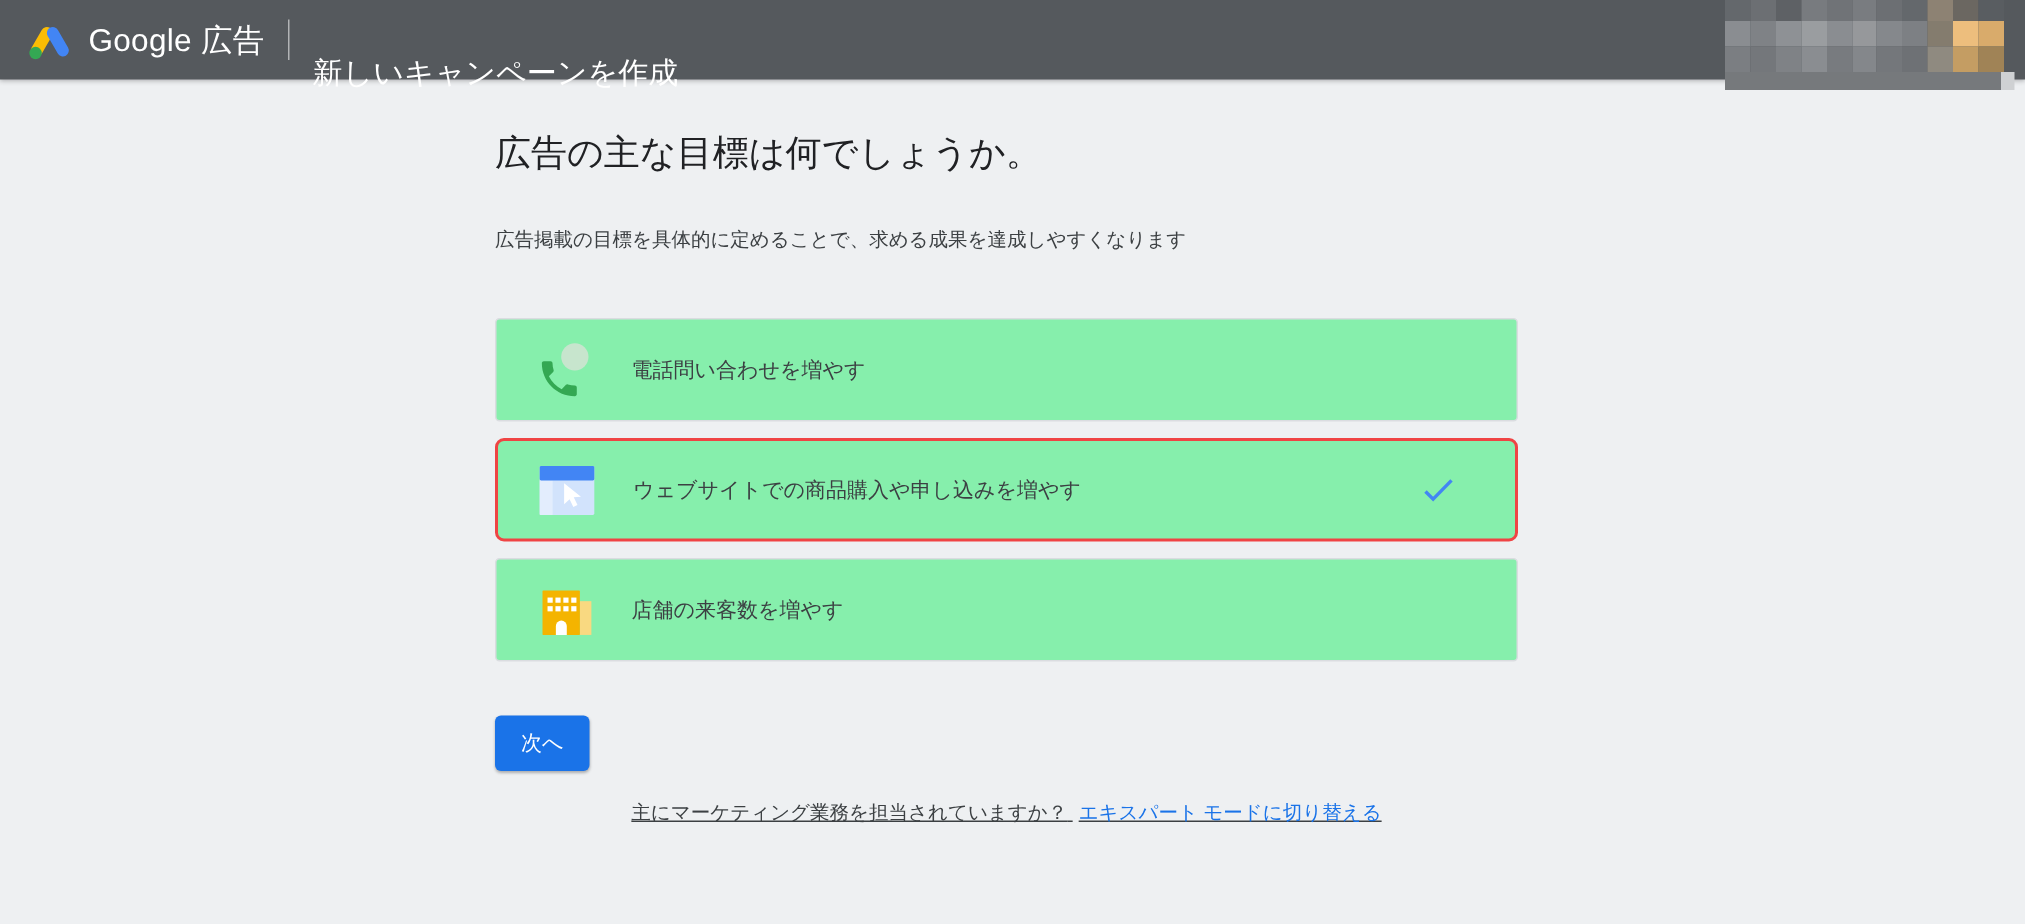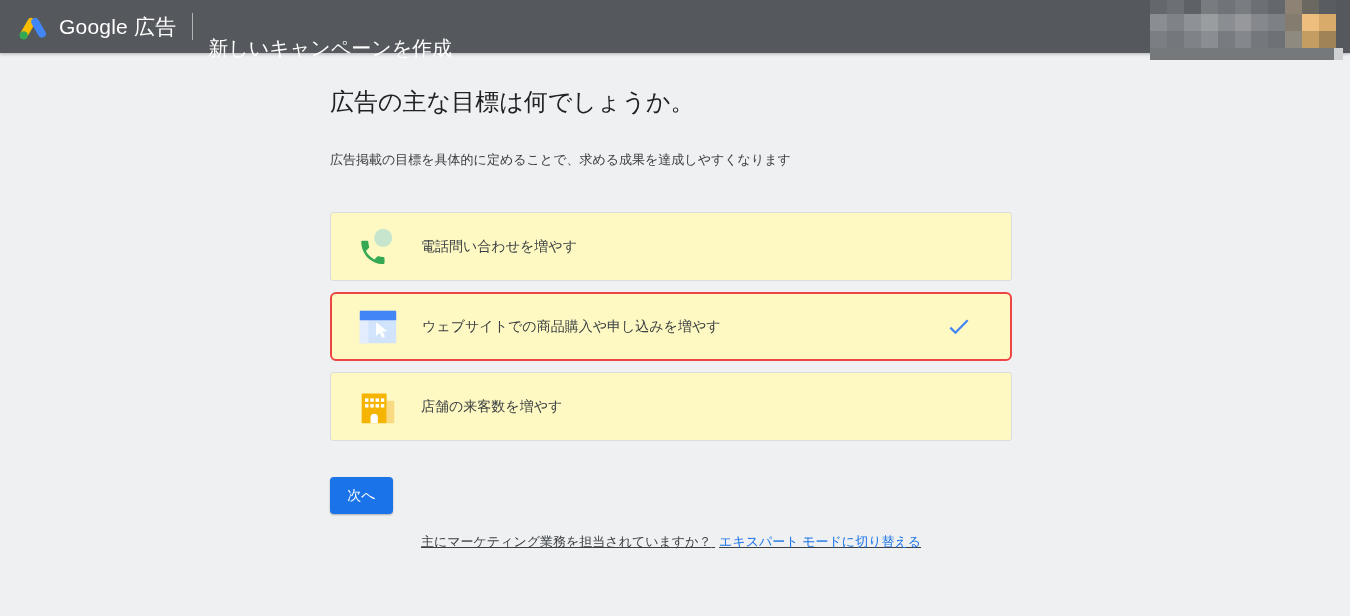--- a/index.html
+++ b/index.html
@@ -41,21 +41,21 @@
     position:absolute; left:330px; top:86px; margin:0;
     font-size:24px; font-weight:400; color:#202124; white-space:nowrap;
   }
   .question-subtitle {
     position:absolute; left:330px; top:151px;
     font-size:13px; color:#3c4043; white-space:nowrap;
   }
 
   .goal-card {
     position:absolute; left:330px; width:682px; height:69px;
-    background:#fef9c3; border:1px solid #dadce0; border-radius:3px;
+    background:#86efac; border:1px solid #dadce0; border-radius:3px;
     display:flex; align-items:center; box-sizing:border-box;
     padding:0 38px 0 23px; cursor:pointer;
   }
   .goal-card.selected { border:2px solid #ef4444; border-radius:6px; }
   .card-0 { top:212px; }
   .card-1 { top:292px; }
   .card-2 { top:372px; }
   .goal-icon { width:46px; height:46px; margin-right:21px; flex:none; }
   .goal-label { font-size:14px; color:#3c4043; white-space:nowrap; }
   .check { margin-left:auto; flex:none; display:flex; }

